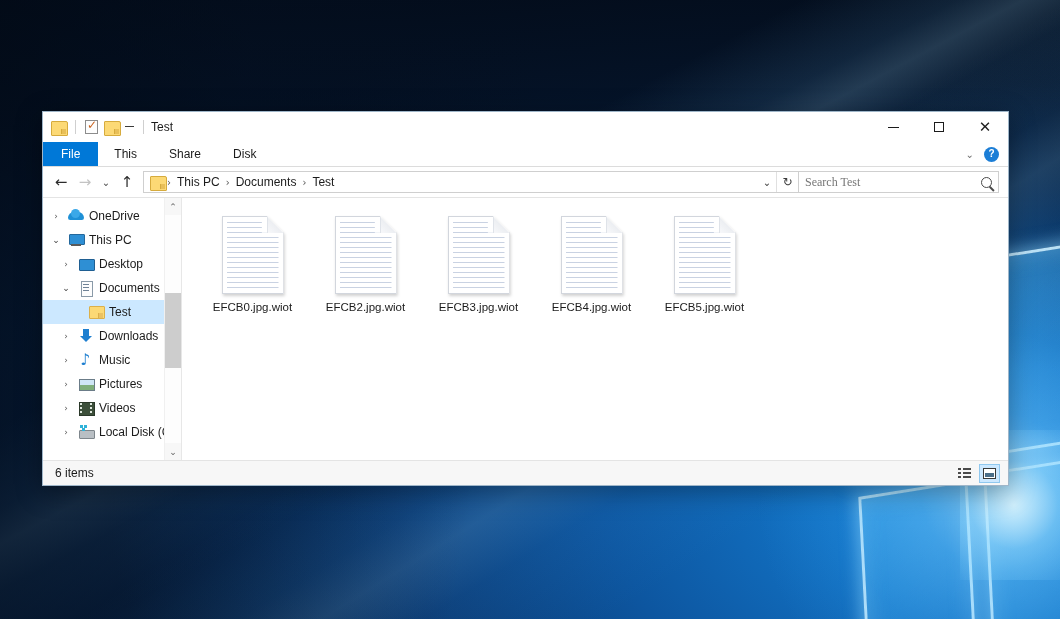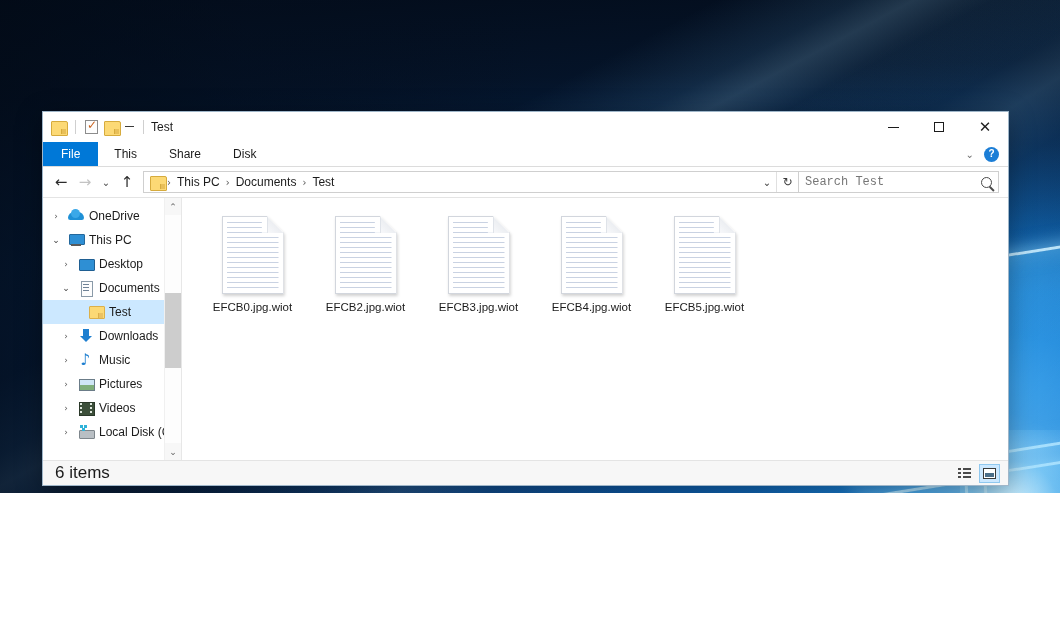--- a/index.html
+++ b/index.html
@@ -8,21 +8,21 @@
     width: 1060px;
     height: 619px;
     overflow: hidden;
     font-family: "Liberation Sans", sans-serif;
   }
 
   
   #desktop {
     position: relative;
     width: 1060px;
-    height: 493px;
+    height: 619px;
     overflow: hidden;
     background: #0a1c33;
   }
   .wp-layer { position: absolute; inset: 0; }
 
   #wp-base {
     background:
       radial-gradient(ellipse 900px 600px at 95% 78%, #1e8ae0 0%, #1272c4 22%, #0d56a0 45%, #0a3a73 68%, #071f3f 100%),
       linear-gradient(160deg, #071528 0%, #0a2546 40%, #0b3668 70%, #0c4d94 100%);
   }
@@ -160,21 +160,21 @@
   }
   .crumb-ctl.refresh { font-size:12px; border-left:1px solid #e0e0e0; width:22px; }
 
   #searchbox {
     width: 200px; height:22px; border:1px solid #cfcfcf; border-left:none;
     display:flex; align-items:center; padding:0 6px;
     background:#fff; font-size:12px; color:#6d6d6d;
   }
   #search-input {
     border:none; outline:none; width:100%; font-size:12px;
-    font-family:Liberation Mono, monospace; color:#0f172a; background:transparent;
+    font-family:Liberation Serif, serif; color:#0f172a; background:transparent;
   }
   #search-input::placeholder { color:#767676; }
   .mag {
     width:11px; height:11px; border:1.5px solid #4a4a4a; border-radius:50%;
     position:relative; flex:none; margin-left:4px;
   }
   .mag::after {
     content:''; position:absolute; right:-4px; bottom:-3px;
     width:6px; height:1.5px; background:#4a4a4a; transform:rotate(45deg);
   }
@@ -324,21 +324,21 @@
   }
   .fname {
     font-size: 11.5px; color:#1b1b1b; text-align:center; line-height:1.25;
     white-space:nowrap;
   }
 
   
   #statusbar {
     height: 25px; flex:none; border-top:1px solid #e4e4e4;
     background:#f7f7f7; display:flex; align-items:center;
-    padding: 0 8px 0 12px; font-size:17px; color:#1b1b1b;
+    padding: 0 8px 0 12px; font-size:12px; color:#1b1b1b;
   }
   #status-views { margin-left:auto; display:flex; align-items:center; gap:4px; }
   .viewbtn {
     width: 21px; height:19px; display:flex; align-items:center; justify-content:center;
     position:relative;
   }
   .viewbtn.active { border:1px solid #90c8ef; background:#cce8ff; }
   
   .g-details { width:13px; height:11px; position:relative; }
   .g-details::before {

